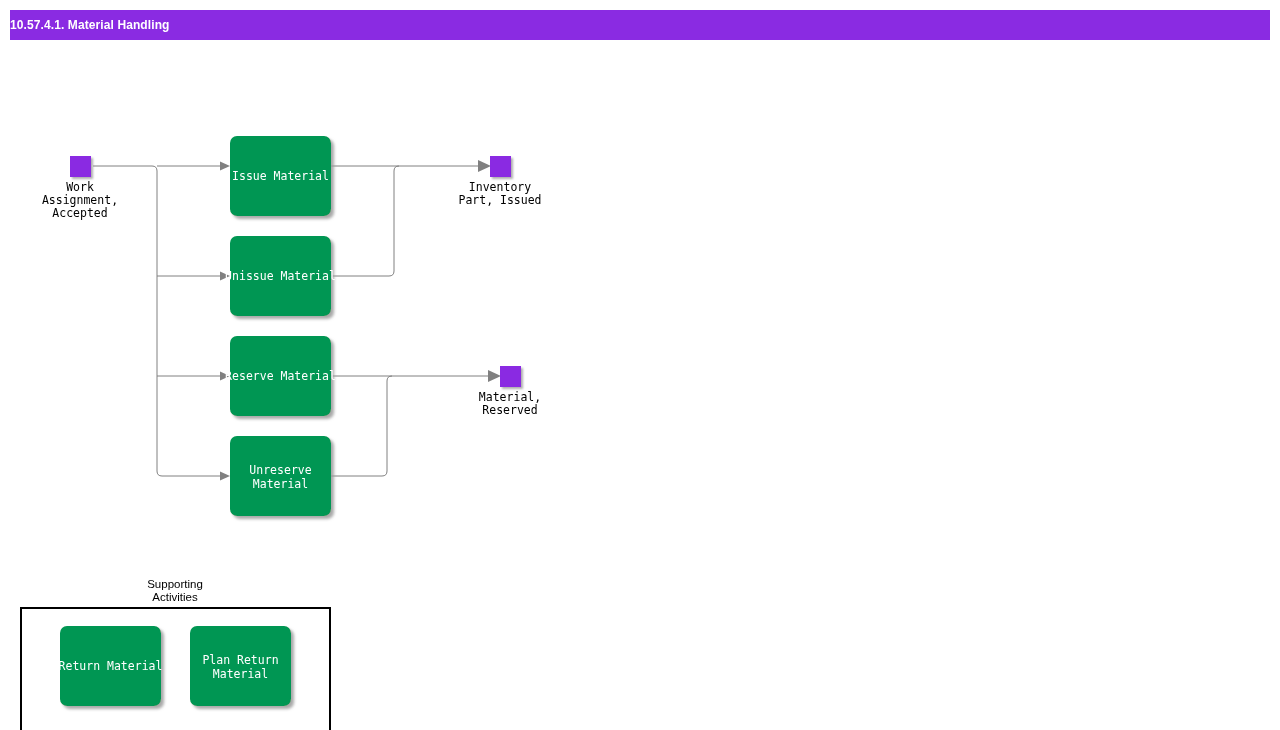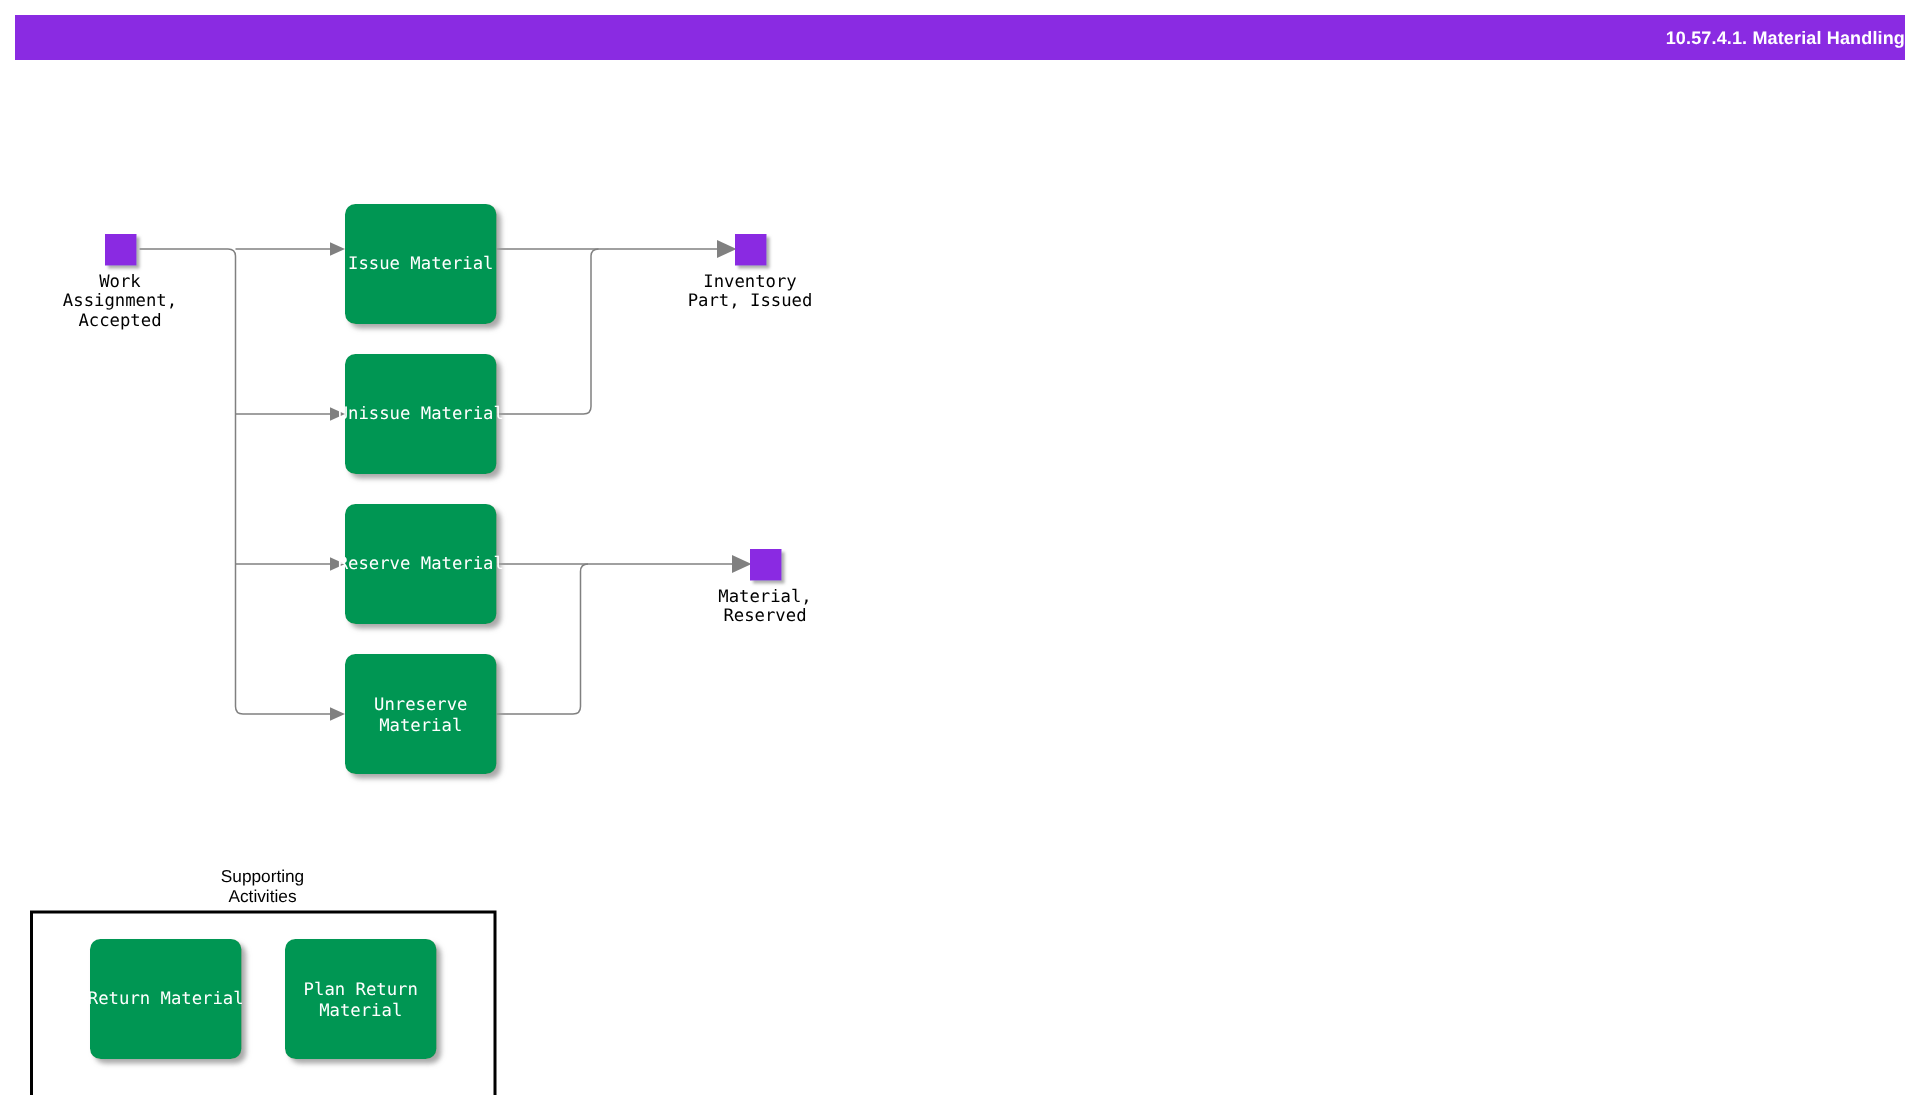--- a/index.html
+++ b/index.html
@@ -19,21 +19,21 @@
   
   #header-bar {
     position: absolute;
     left: 10px;
     top: 10px;
     width: 1260px;
     height: 30px;
     background: #8A2BE2;
     display: flex;
     align-items: center;
-    justify-content: flex-end;
+    justify-content: flex-start;
   }
   #header-title {
     color: #ffffff;
     font-family: "Liberation Sans", sans-serif;
     font-size: 12px;
     font-weight: bold;
     letter-spacing: 0.1px;
     white-space: nowrap;
   }
 

